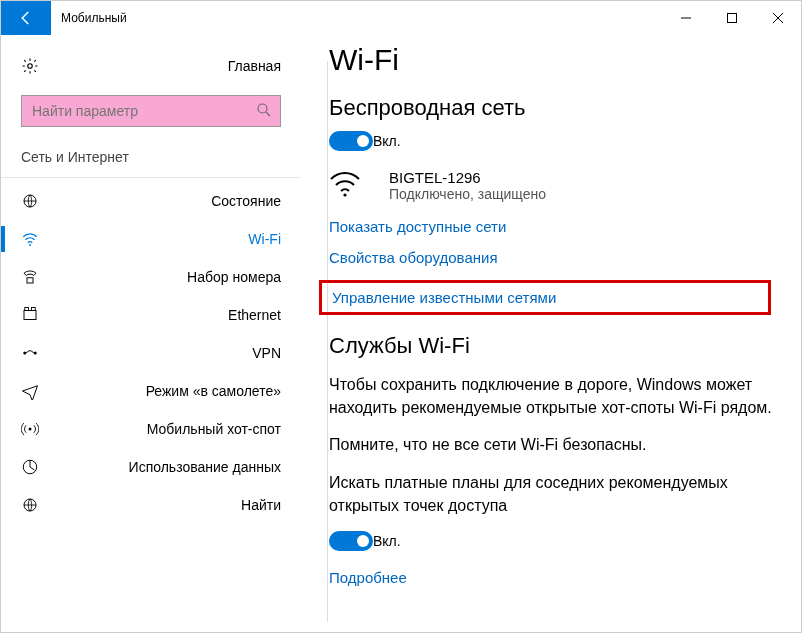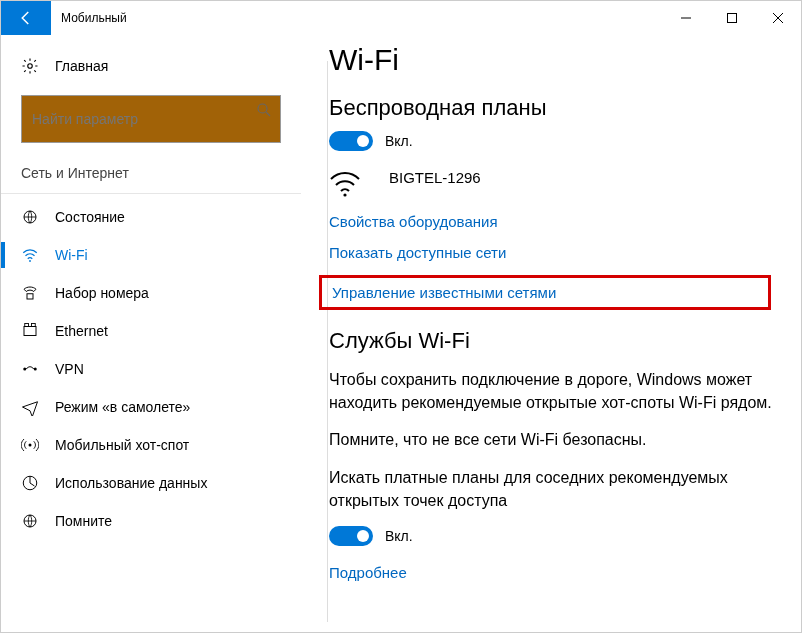--- a/index.html
+++ b/index.html
@@ -13,35 +13,35 @@
   .win-controls { display:flex; }
   .win-btn { width:46px; height:34px; display:flex; align-items:center; justify-content:center; color:#000; }
 
   
   .body { display:flex; height:calc(100% - 34px); }
   .sidebar { width:300px; padding:12px 0 0 0; overflow-y:auto; }
   .home-row { display:flex; align-items:center; padding:8px 20px; gap:16px; }
   .home-row .label { font-size:14px; }
   .search-wrap { padding:10px 20px 16px 20px; }
   .search { position:relative; }
-  .search input { width:100%; height:48px; border:1px solid #999; padding:0 34px 0 10px; font-size:14px; outline:none; background:#a16207; }
+  .search input { width:100%; height:32px; border:1px solid #999; padding:0 34px 0 10px; font-size:14px; outline:none; background:#f9a8d4; }
   .search .mag { position:absolute; right:8px; top:6px; color:#666; }
   .group-header { padding:6px 20px 12px 20px; color:#444; font-size:14px; }
   .divider-full { border-top:1px solid #e6e6e6; margin:0 0 4px 0; }
-  .nav-item { display:flex; align-items:center; gap:16px; padding:10px 20px 10px 20px; cursor:pointer; position:relative; }
+  .nav-item { display:flex; align-items:center; gap:16px; padding:10px 20px 10px 20px; cursor:pointer; position:relative;justify-content:space-between; }
   .nav-item.selected { color:#0078d7; }
   .nav-item.selected::before { content:""; position:absolute; left:0; top:6px; bottom:6px; width:4px; background:#0078d7; }
   .nav-icon { width:18px; display:flex; justify-content:center; color:#000; }
   .nav-item.selected .nav-icon { color:#0078d7; }
 
   
   .content { flex:1; padding:8px 20px 0 28px; overflow-y:auto; position:relative; }
   .content h1 { font-weight:300; font-size:30px; margin:0 0 18px 0; }
   .section-title { font-size:22px; font-weight:400; margin:0 0 10px 0; }
-  .toggle { display:flex; align-items:center; gap:12px; margin-bottom:18px; }
+  .toggle { display:flex; align-items:center; margin-bottom:18px; }
   .toggle-track { width:44px; height:20px; border-radius:10px; background:#0078d7; position:relative; }
   .toggle-thumb { width:12px; height:12px; border-radius:50%; background:#fff; position:absolute; top:4px; right:4px; }
   .toggle-label { font-size:14px; }
 
   .wifi-block { display:flex; align-items:flex-start; gap:28px; margin-bottom:16px; }
   .wifi-text .ssid { font-size:15px; }
   .wifi-text .status { font-size:14px; color:#555; }
 
   .link { color:#0067c0; font-size:15px; margin:8px 0 14px 0; cursor:pointer; }
   .highlight-box { border:3px solid #d40000; padding:6px 10px; margin:4px 0 18px -10px; width:calc(100% - 0px); }
@@ -196,49 +196,50 @@
         <span>Использование данных</span>
       </div>
 
       <div class="nav-item">
         <span class="nav-icon">
             <svg width="18" height="18" viewBox="0 0 24 24">
               <circle cx="12" cy="12" r="8" stroke="#000" fill="none" stroke-width="1.3"></circle>
               <path d="M4 12h16M12 4c3 3 3 13 0 16M12 4c-3 3-3 13 0 16" stroke="#000" fill="none" stroke-width="1.1"></path>
             </svg>
           </span>
-        <span>Помните</span>
+        <span>Найти</span>
       </div>
     </div>
 
     <div class="content">
       <h1>Wi-Fi</h1>
 
-      <div class="section-title">Беспроводная планы</div>
+      <div class="section-title">Беспроводная сеть</div>
       <div class="toggle">
         <div class="toggle-track">
             <div class="toggle-thumb"></div>
           </div>
         <span class="toggle-label">Вкл.</span>
       </div>
 
       <div class="wifi-block">
         <span>
           <svg width="32" height="28" viewBox="0 0 32 28">
               <path d="M2 10c8-8 20-8 28 0M7 16c5-5 13-5 18 0M12 22c2.5-2.5 5.5-2.5 8 0" stroke="#000" fill="none" stroke-width="2"></path>
               <circle cx="16" cy="26" r="1.6" fill="#000"></circle>
             </svg>
         </span>
         <div class="wifi-text">
           <div class="ssid">BIGTEL-1296</div>
-        </div>
-      </div>
-
+          <div class="status">Подключено, защищено</div>
+        </div>
+      </div>
+
+      <div class="link">Показать доступные сети</div>
       <div class="link">Свойства оборудования</div>
-      <div class="link">Показать доступные сети</div>
 
       <div class="highlight-box">
         <span class="link" style="margin:0; display:inline;">Управление известными сетями</span>
       </div>
 
       <div class="section2-title">Службы Wi-Fi</div>
       <p class="para">Чтобы сохранить подключение в дороге, Windows может находить рекомендуемые открытые хот-споты Wi-Fi рядом.</p>
       <p class="para">Помните, что не все сети Wi-Fi безопасны.</p>
       <p class="para">Искать платные планы для соседних рекомендуемых открытых точек доступа</p>
 

